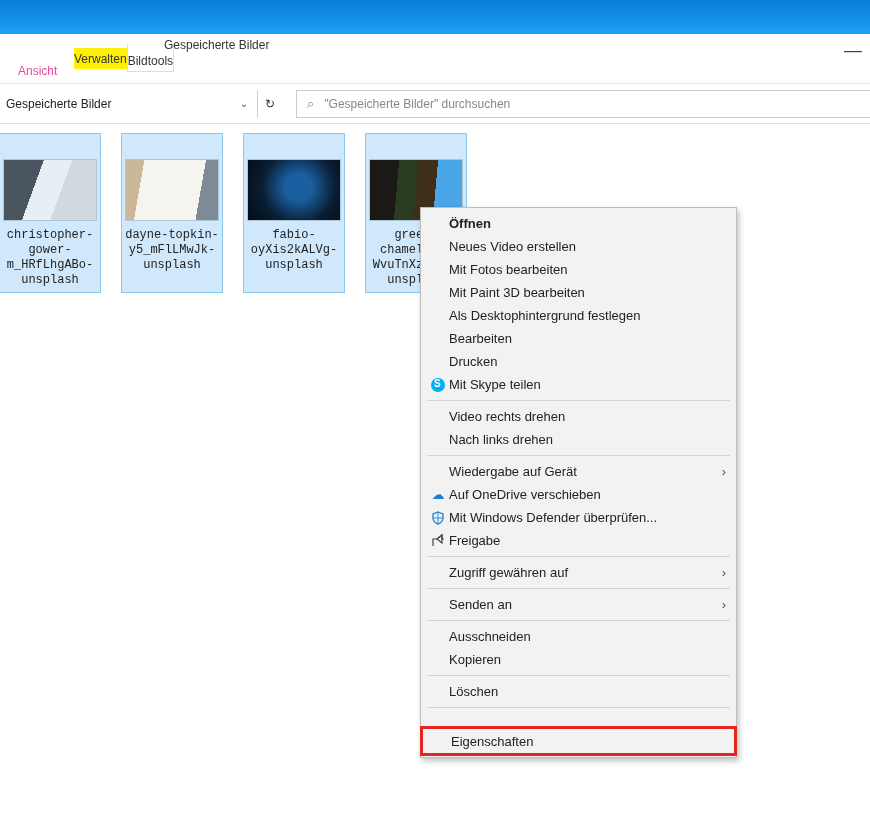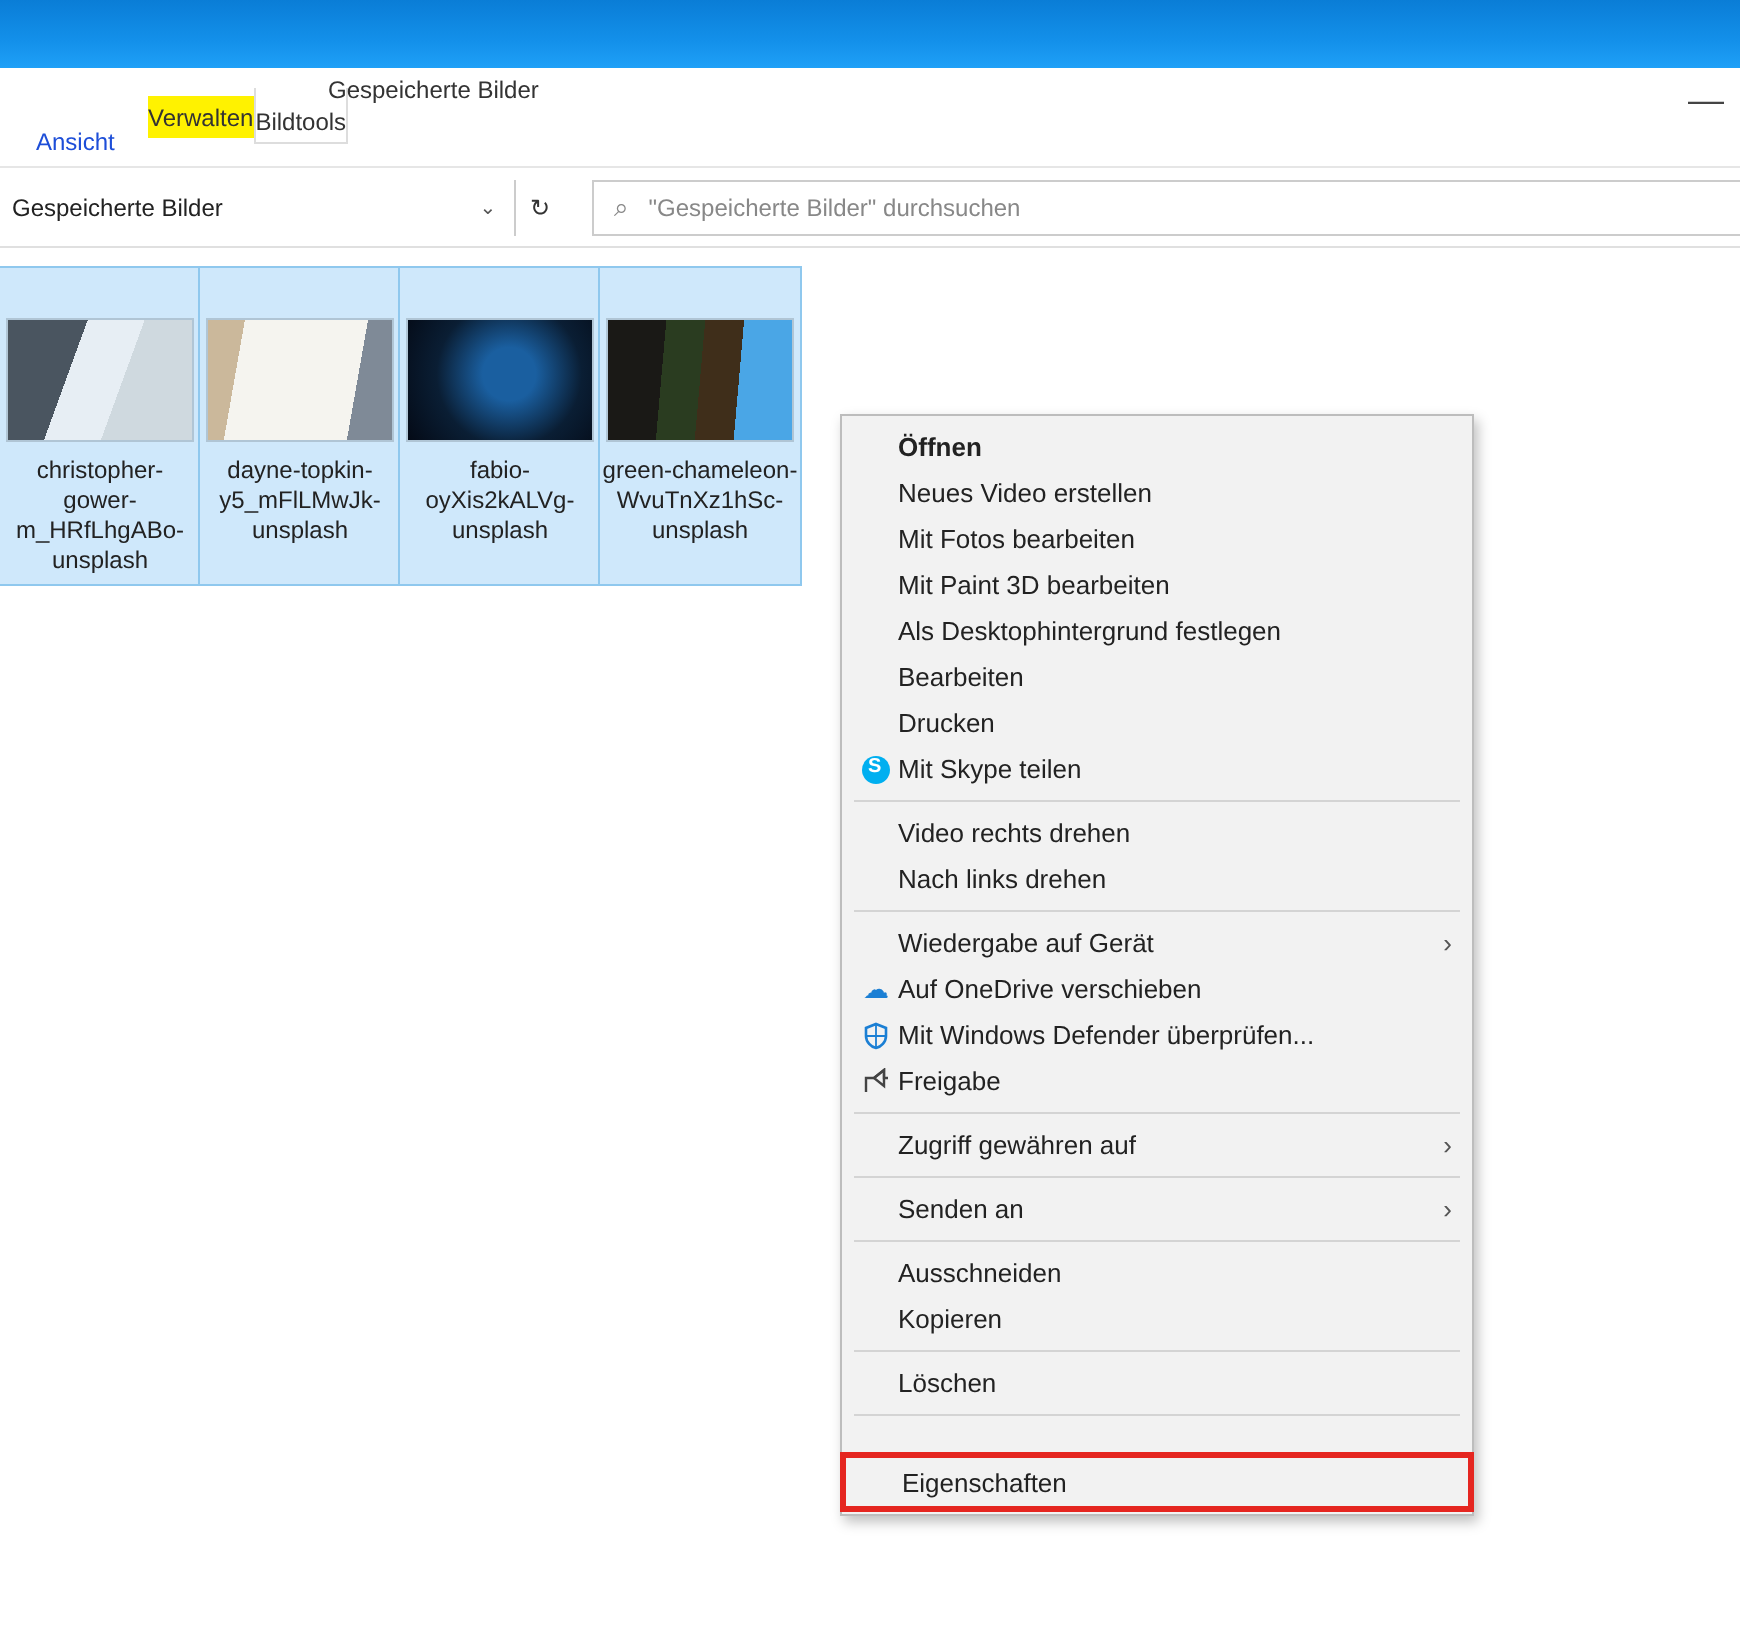--- a/index.html
+++ b/index.html
@@ -53,21 +53,21 @@
     border-left: 1px solid #ddd;
     border-right: 1px solid #ddd;
     border-bottom: 1px solid #ddd;
     height: 28px;
   }
   .ribbon .ansicht-tab {
     position: absolute;
     left: 18px;
     top: 30px;
     font-size: 12px;
-    color: #1d4ed8;
+    color: #ec4899;
   }
   .ribbon .title-text {
     position: absolute;
     left: 164px;
     top: 4px;
     font-size: 12px;
     color: #333;
   }
   .ribbon .min-btn {
     position: absolute;
@@ -117,20 +117,22 @@
     color: #888;
     gap: 10px;
   }
   .search .sicon { font-size: 13px; color:#888; }
   .search .stext { font-style: normal; }
   
   .content {
     position: relative;
     padding: 10px 0 0 0;
     display: flex;
+    gap: 22px;
+    font-family: Liberation Mono, monospace;
   }
   .thumb {
     width: 100px;
     display: flex;
     flex-direction: column;
     align-items: center;
     padding: 4px;
   }
   .thumb.selected {
     background: #cfe8fb;

